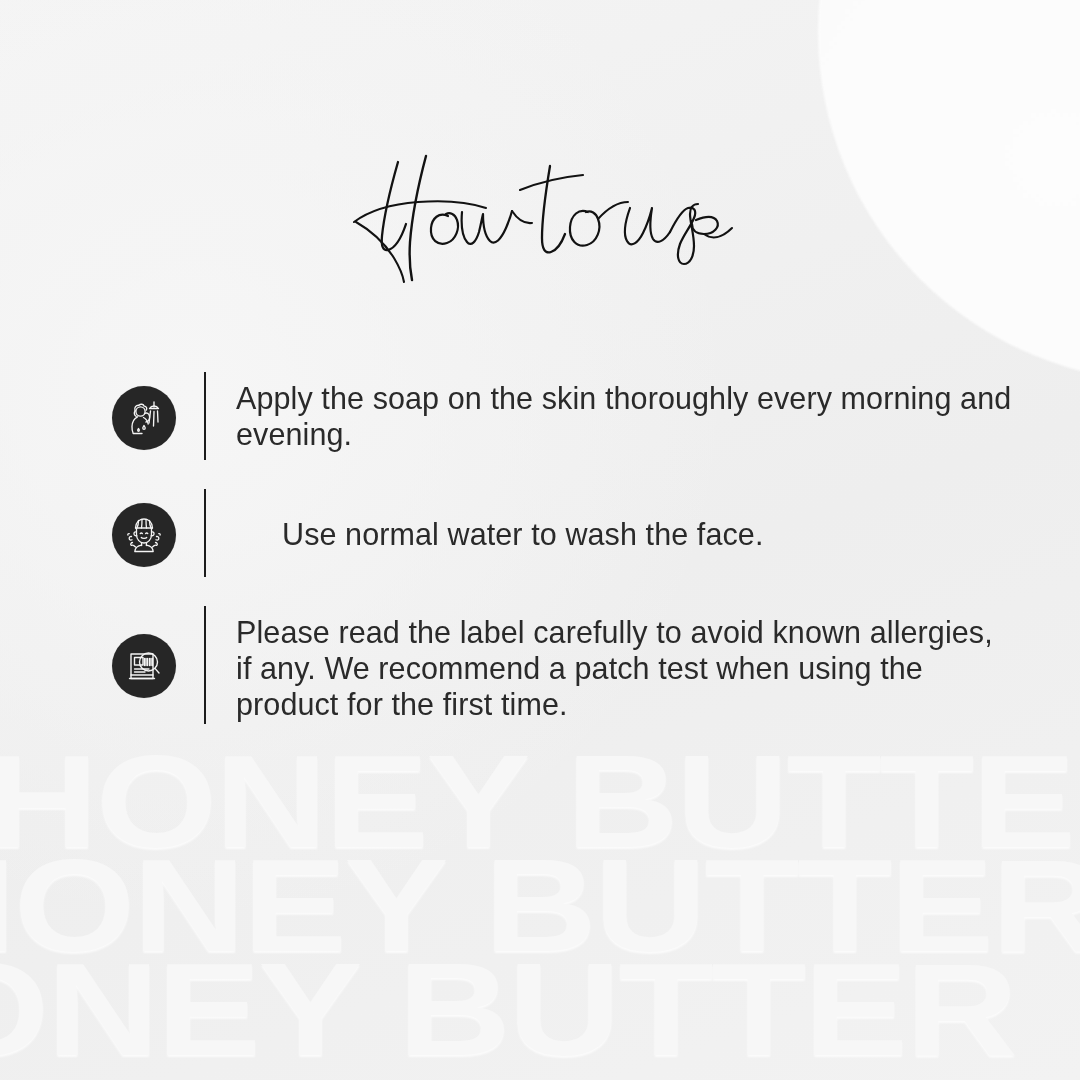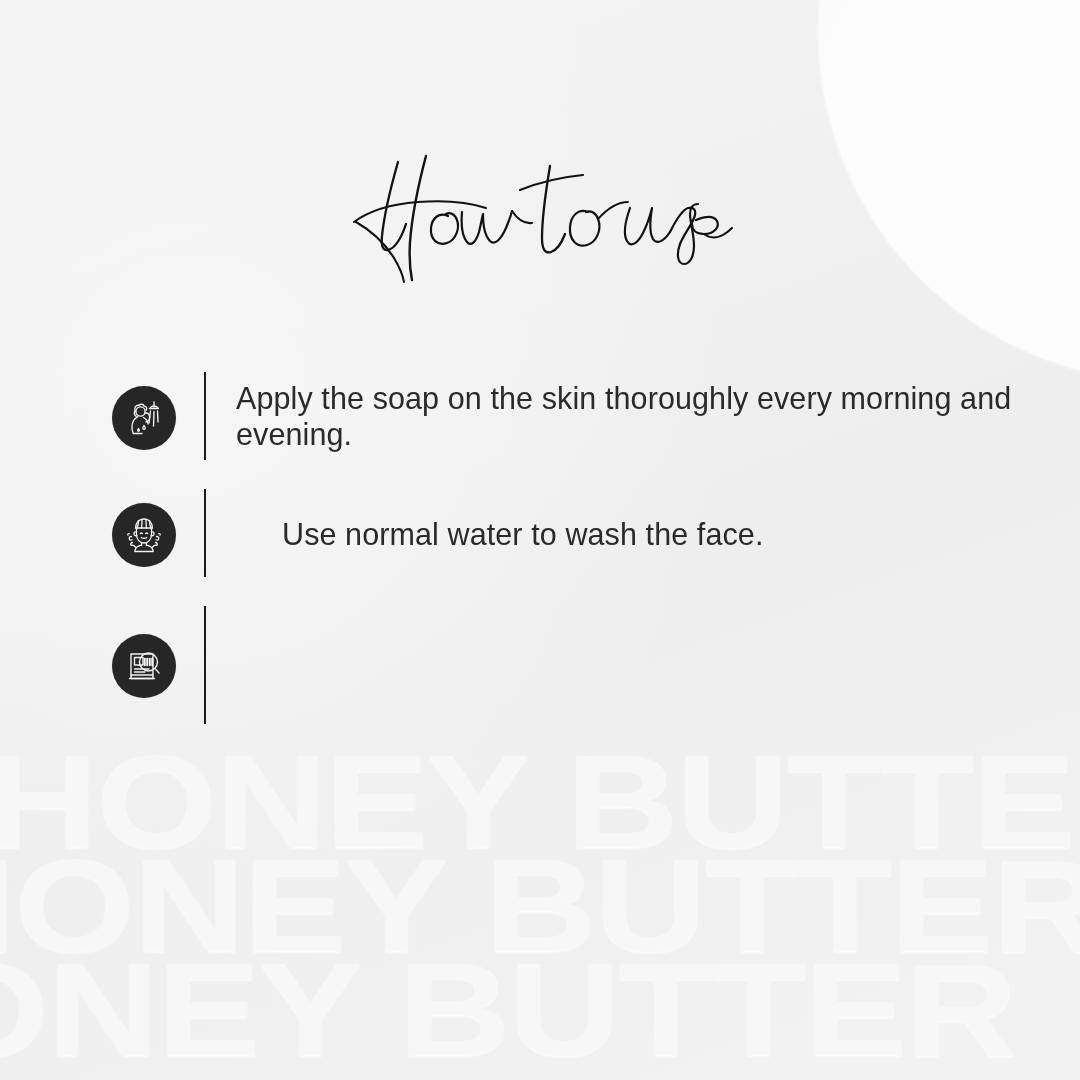--- a/index.html
+++ b/index.html
@@ -293,16 +293,17 @@
             <path d="M24.5 13.5 L24.5 20.5"></path>
             <path d="M26.5 13.5 L26.5 20.5"></path>
             <path d="M28 13.5 L28 20.5"></path>
             <path d="M29.5 13.5 L29.5 20.5"></path>
 
             <path d="M32.2 23.6 L36 28"></path>
           </g>
         </svg>
       </div>
       <div class="step-rule"></div>
+      <div class="step-text">Please read the label carefully to avoid known allergies, if any. We recommend a patch test when using the product for the first time.</div>
     </div>
 
   </div>
 </div>
 
 </body></html>

